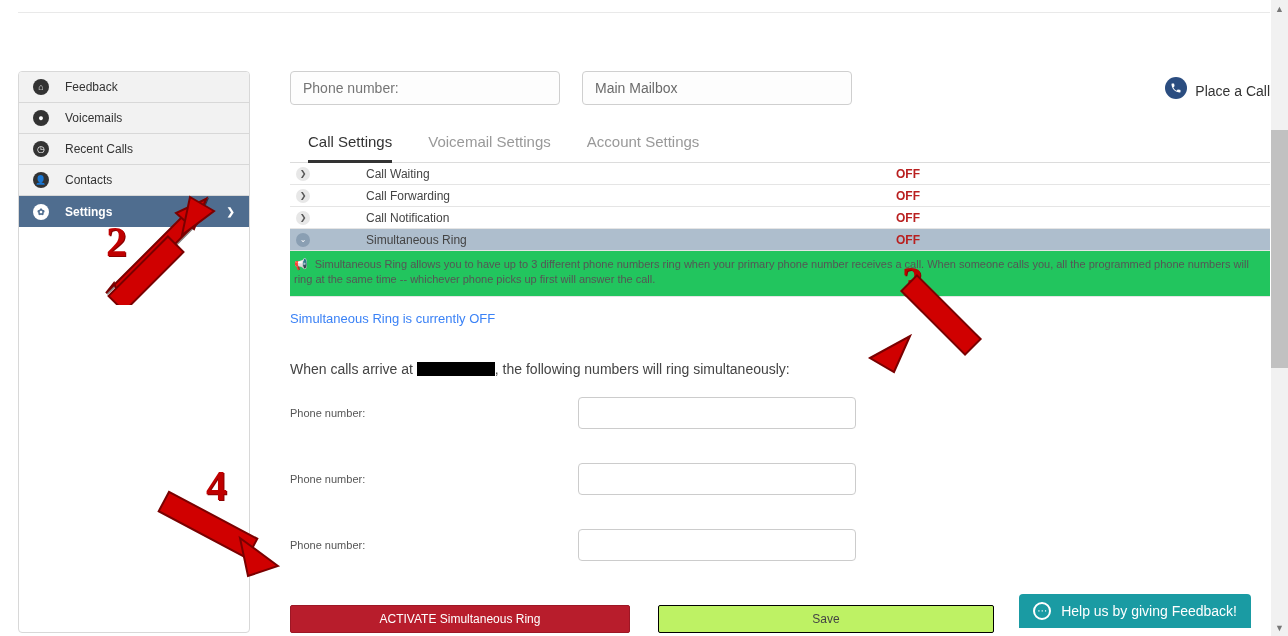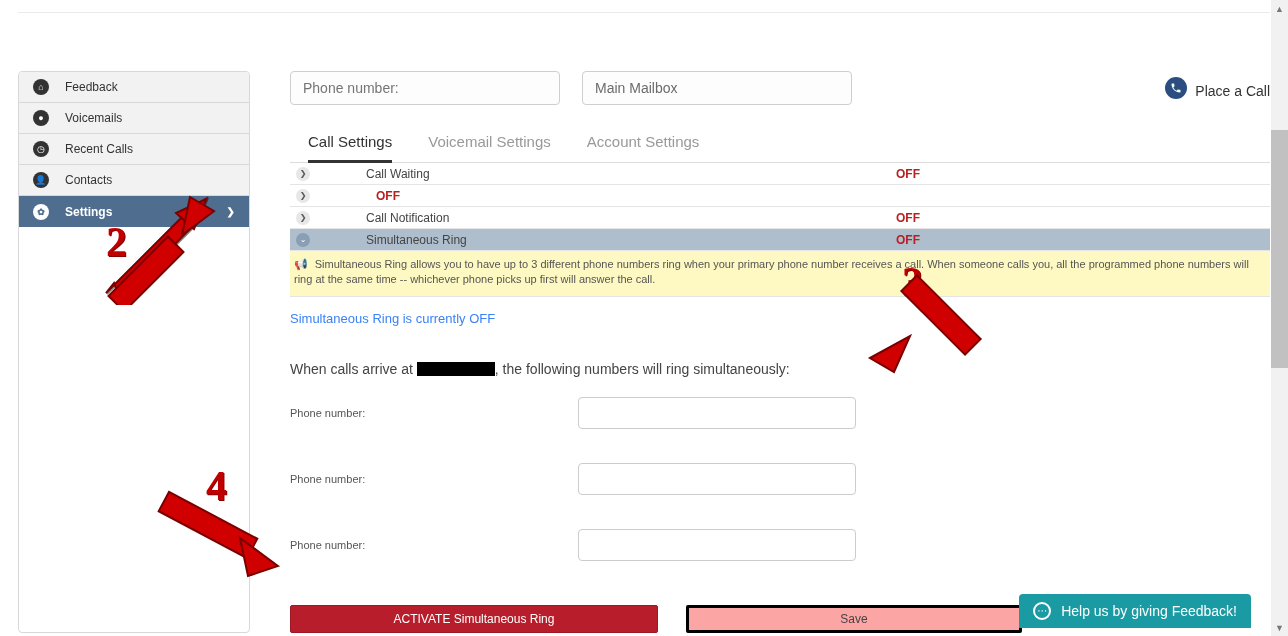--- a/index.html
+++ b/index.html
@@ -169,21 +169,21 @@
   .setting-row.expanded {
     background: #aebecd;
   }
   .setting-row.expanded .chev {
     background: #8a9fb3;
     color: #fff;
   }
 
   
   .help-text {
-    background: #fef9c3;
+    background: #22c55e;
     border-bottom: 1px solid #e5e5e5;
     padding: 6px 4px 8px 4px;
     font-size: 11px;
     color: #555;
     line-height: 1.4;
   }
   .help-text .speaker {
     color: #2b4d80;
     margin-right: 4px;
   }
@@ -238,30 +238,30 @@
   .btn {
     height: 28px;
     display:flex;
     align-items:center;
     justify-content:center;
     font-size: 12px;
     cursor: pointer;
     border-radius: 2px;
   }
   .btn-activate {
-    width: 368px;
+    width: 340px;
     background: #b81d2c;
     color: #fff;
     border: 1px solid #9d1725;
   }
   .btn-save {
     width: 336px;
-    background: #fca5a5;
+    background: #bef264;
     color: #444;
-    border: 3px solid #000000;
+    border: 1px solid #000000;
   }
 
   
   .feedback {
     position: absolute;
     right: 37px;
     bottom: 8px;
     background: #1a9ba3;
     color: #fff;
     padding: 8px 14px;
@@ -387,20 +387,21 @@
     </div>
 
     <div class="settings-list">
       <div class="setting-row">
         <span class="chev">❯</span>
         <span class="setting-name">Call Waiting</span>
         <span class="setting-status">OFF</span>
       </div>
       <div class="setting-row">
         <span class="chev">❯</span>
+        <span class="setting-name">Call Forwarding</span>
         <span class="setting-status">OFF</span>
       </div>
       <div class="setting-row">
         <span class="chev">❯</span>
         <span class="setting-name">Call Notification</span>
         <span class="setting-status">OFF</span>
       </div>
       <div class="setting-row expanded">
         <span class="chev">⌄</span>
         <span class="setting-name">Simultaneous Ring</span>

